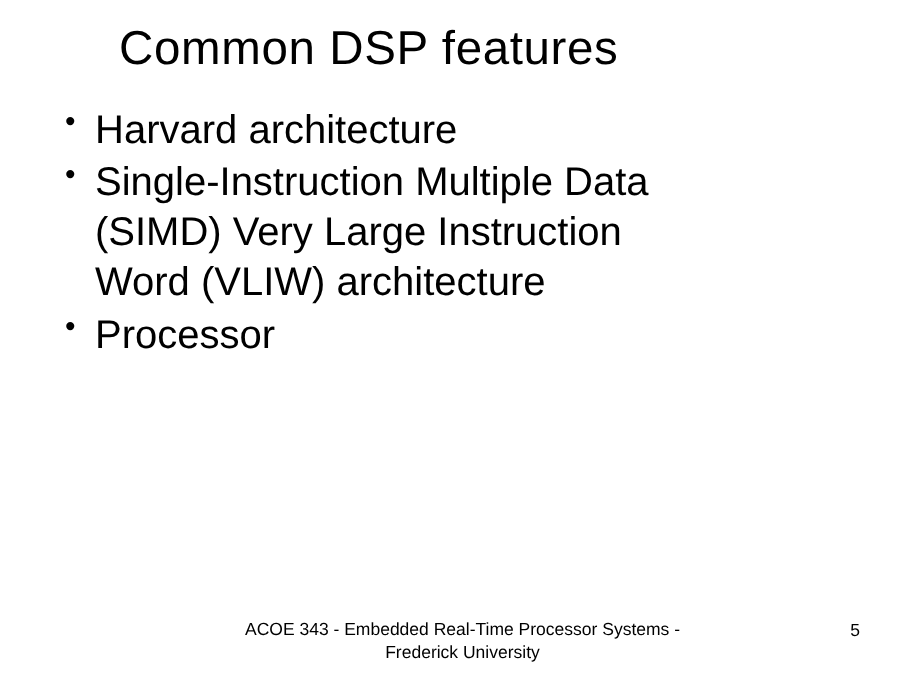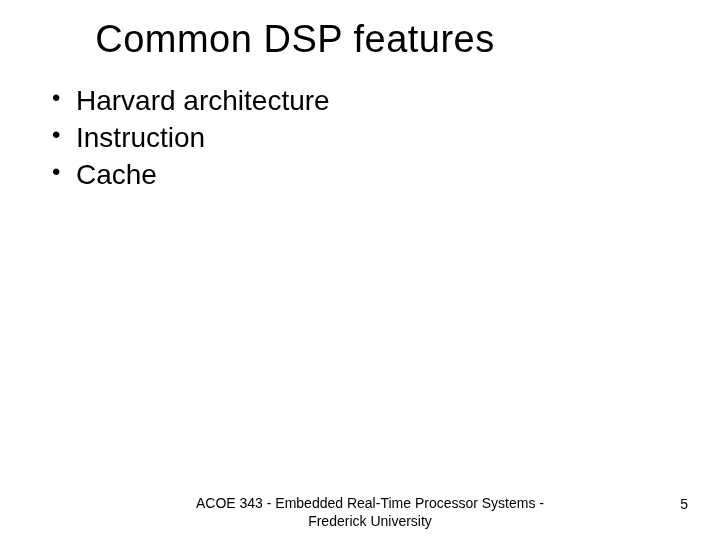--- a/index.html
+++ b/index.html
@@ -1,32 +1,32 @@
 <!DOCTYPE html>
 <html><head>
 <meta charset="utf-8">
 <style>
   * { margin: 0; padding: 0; box-sizing: border-box; }
   html, body { width: 720px; height: 540px; background: #fff; font-family: Arial, Helvetica, sans-serif; color: #000; }
   .slide { position: relative; width: 590px; height: 540px; padding: 18px 48px 0 48px; }
   .title { font-size: 38px; font-weight: 400; text-align: center; margin-bottom: 22px; letter-spacing: 0.5px; }
   .bullets { list-style: none; }
-  .bullets li { position: relative; font-size: 28px; line-height: 1.25; padding-left: 28px; margin-bottom: 2px; }
+  .bullets li { position: relative; font-size: 32px; line-height: 1.25; padding-left: 28px; margin-bottom: 2px; }
   .bullets li::before { content: "•"; position: absolute; left: 4px; top: 0; font-size: 24px; }
   .footer { position: absolute; bottom: 10px; left: 10px; width: 720px; }
   .footer-text { font-size: 14px; text-align: center; line-height: 1.25; width: 360px; margin: 0 auto; }
   .page-num { position: absolute; right: 42px; bottom: 18px; font-size: 14px; }
 </style>
 </head>
 <body>
 
 <div class="slide">
   <h1 class="title">Common DSP features</h1>
   <ul class="bullets">
     <li>Harvard architecture</li>
-    <li>Instruction</li>
-    <li>Cache</li>
+    <li>Single-Instruction Multiple Data (SIMD) Very Large Instruction Word (VLIW) architecture</li>
+    <li>Processor</li>
   </ul>
   <div class="footer">
     <div class="footer-text">ACOE 343 - Embedded Real-Time Processor Systems - Frederick University</div>
     <div class="page-num">5</div>
   </div>
 </div>
 
 </body></html>

